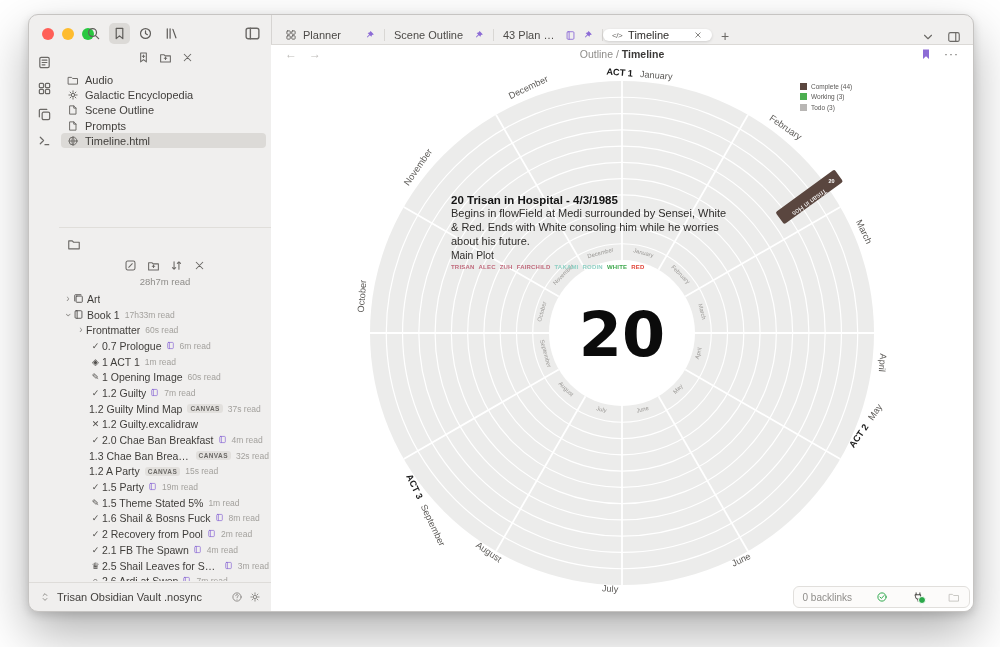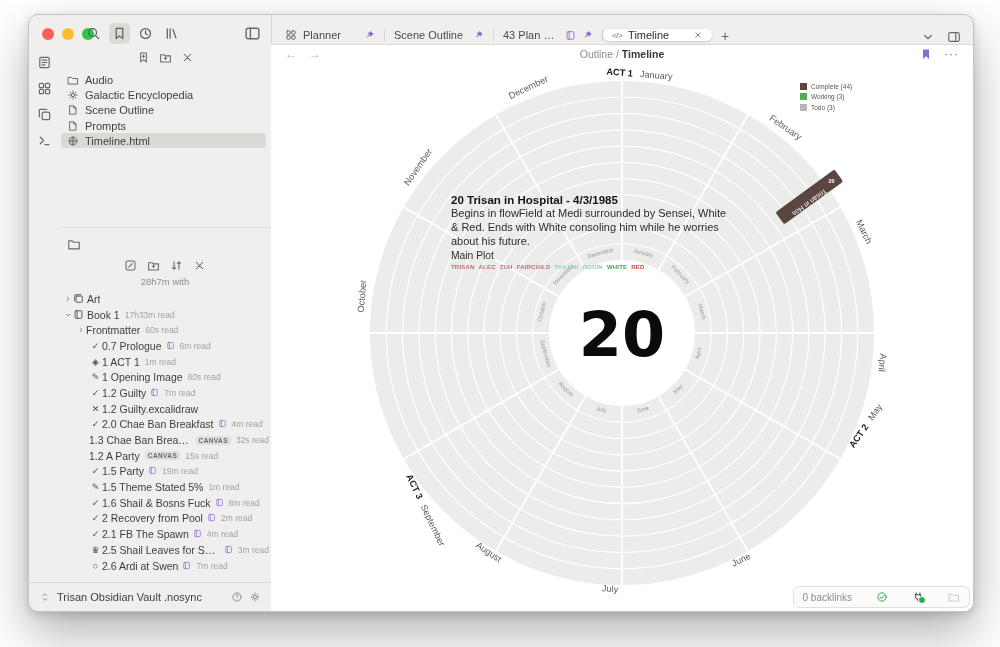--- a/index.html
+++ b/index.html
@@ -258,21 +258,21 @@
           <svg viewBox="0 0 16 16" fill="none" stroke="currentColor" stroke-width="1.3" stroke-linecap="round" stroke-linejoin="round">
             <path d="M5 3.5v9M5 12.5L3 10.5M5 12.5l2-2M11 12.5v-9M11 3.5L9 5.5M11 3.5l2 2"></path>
           </svg>
         </span>
       <span class="icon">
           <svg viewBox="0 0 16 16" fill="none" stroke="currentColor" stroke-width="1.3" stroke-linecap="round" stroke-linejoin="round">
             <path d="M4 4l8 8M12 4l-8 8"></path>
           </svg>
         </span>
     </div>
-    <div class="tree-stats">28h7m with</div>
+    <div class="tree-stats">28h7m read</div>
 
     <div class="tree" id="file-tree">
         <div class="tree-row" style="padding-left: 4px;">
           <span class="expander">›</span>
           <span class="t-icon">
             <svg viewBox="0 0 16 16" fill="none" stroke="currentColor" stroke-width="1.3" stroke-linecap="round" stroke-linejoin="round">
               <rect x="4.5" y="4.5" width="9" height="9" rx="1"></rect>
               <path d="M2.5 11.5v-8a1 1 0 0 1 1-1h8"></path>
             </svg>
           </span>
@@ -318,20 +318,25 @@
         <div class="tree-row" style="padding-left: 30px;">
           <span class="t-glyph">✓</span>
           <span class="t-label">1.2 Guilty</span>
           <span class="book-badge">
             <svg viewBox="0 0 16 16" fill="none" stroke="currentColor" stroke-width="1.3" stroke-linecap="round" stroke-linejoin="round">
               <rect x="3" y="2.5" width="10" height="11" rx="1.5"></rect>
               <path d="M6 2.5v11"></path>
             </svg>
           </span>
           <span class="t-meta">7m read</span>
+        </div>
+        <div class="tree-row" style="padding-left: 30px;">
+          <span class="t-label">1.2 Guilty Mind Map</span>
+          <span class="canvas-badge">CANVAS</span>
+          <span class="t-meta">37s read</span>
         </div>
         <div class="tree-row" style="padding-left: 30px;">
           <span class="t-glyph">✕</span>
           <span class="t-label">1.2 Guilty.excalidraw</span>
         </div>
         <div class="tree-row" style="padding-left: 30px;">
           <span class="t-glyph">✓</span>
           <span class="t-label">2.0 Chae Ban Breakfast</span>
           <span class="book-badge">
             <svg viewBox="0 0 16 16" fill="none" stroke="currentColor" stroke-width="1.3" stroke-linecap="round" stroke-linejoin="round">

